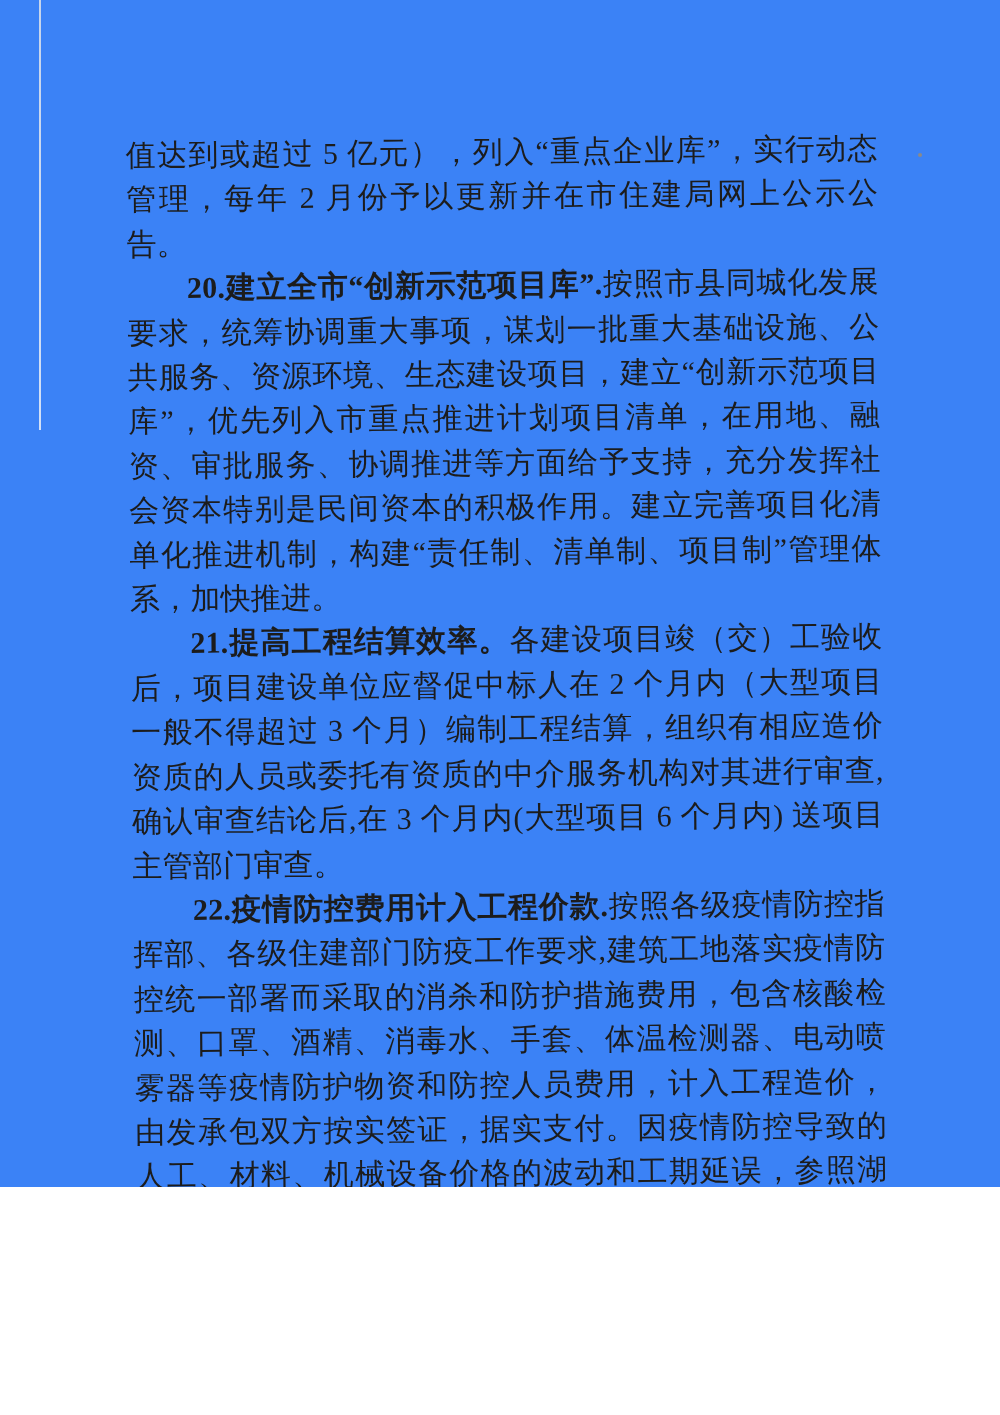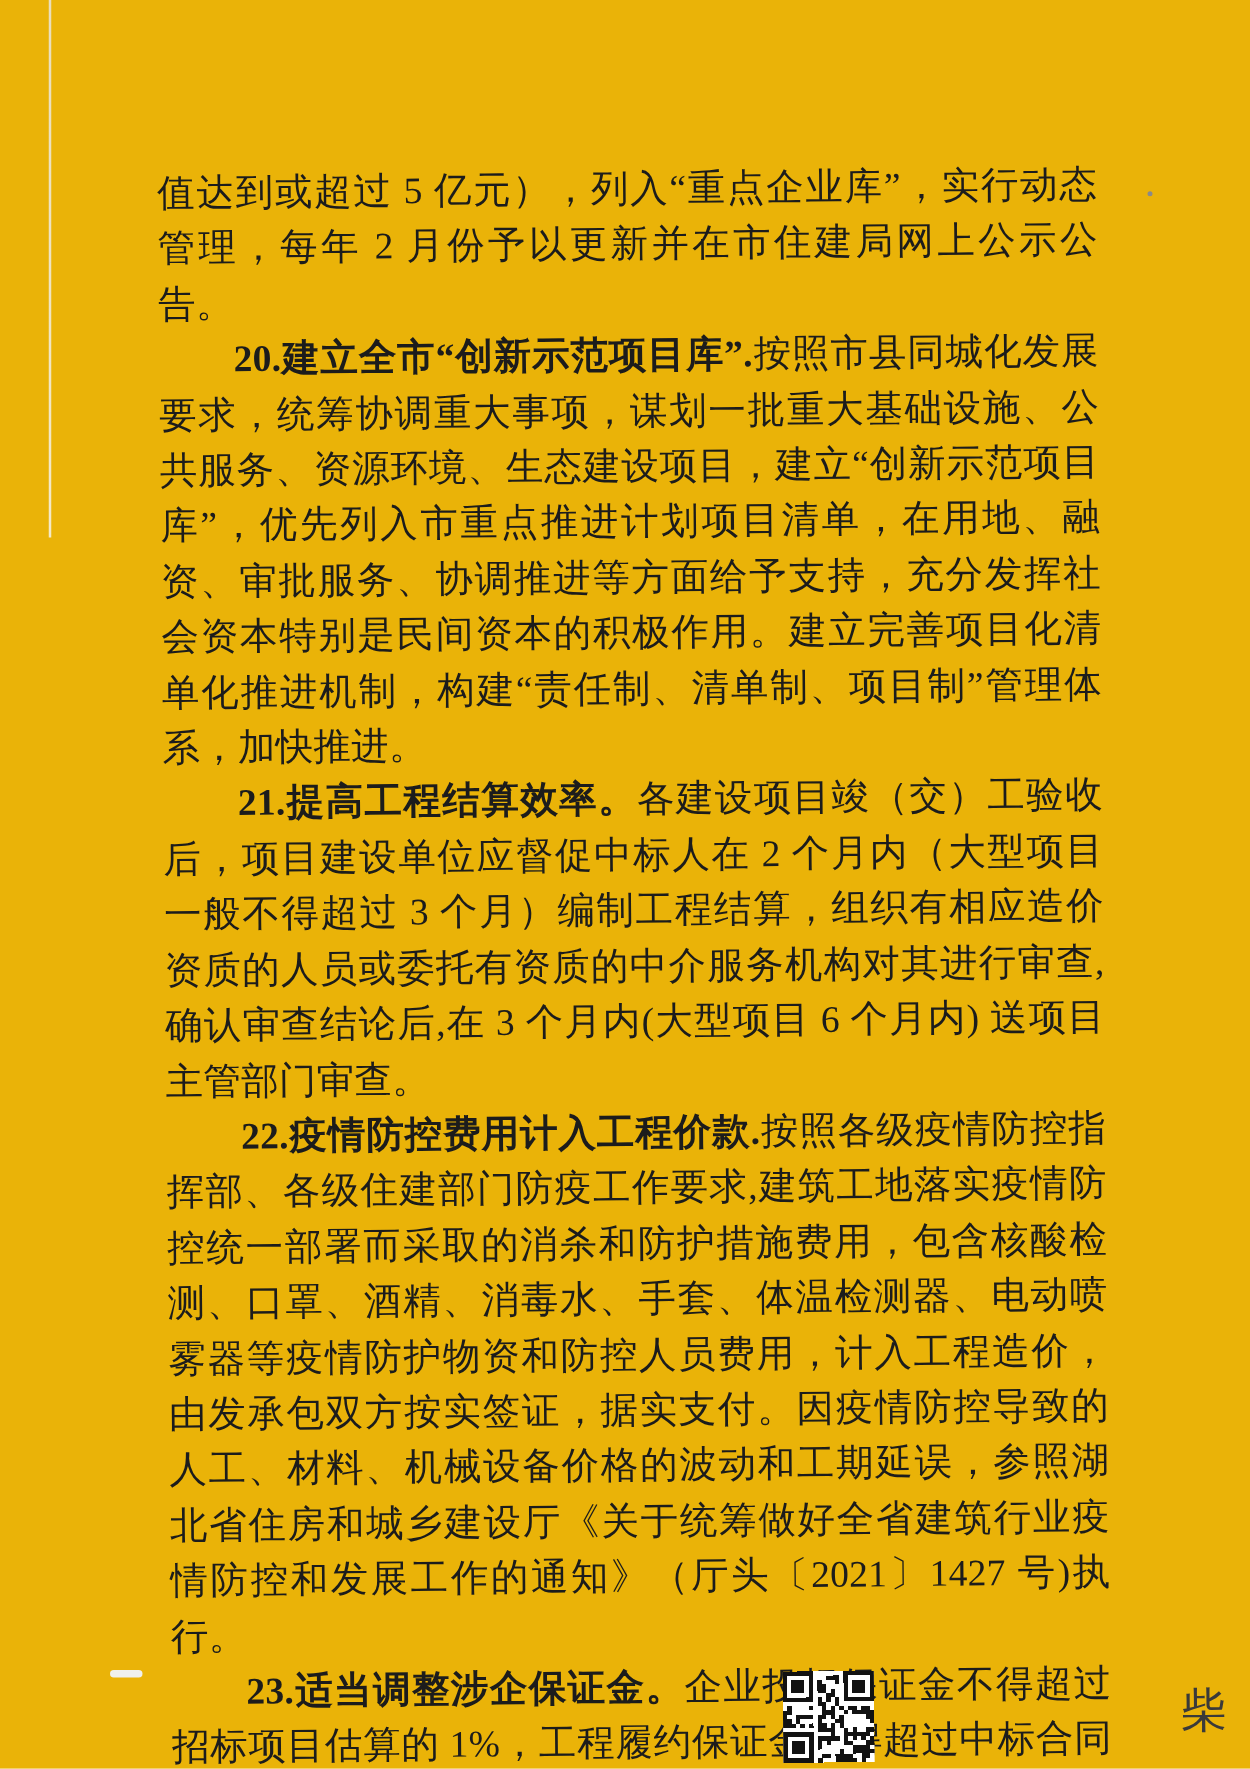--- a/index.html
+++ b/index.html
@@ -3,22 +3,22 @@
 <meta charset="utf-8">
 <style>
   html, body {
     margin: 0;
     padding: 0;
     background: #ffffff;
   }
   .page {
     position: relative;
     width: 1000px;
-    height: 1415px;
-    background: #eab308;
+    height: 1187px;
+    background: #3b82f6;
     overflow: hidden;
     font-family: "Liberation Serif", "DejaVu Serif", serif;
   }
   
   .edge-line {
     position: absolute;
     left: 39px;
     top: 0;
     width: 2px;
     height: 430px;

